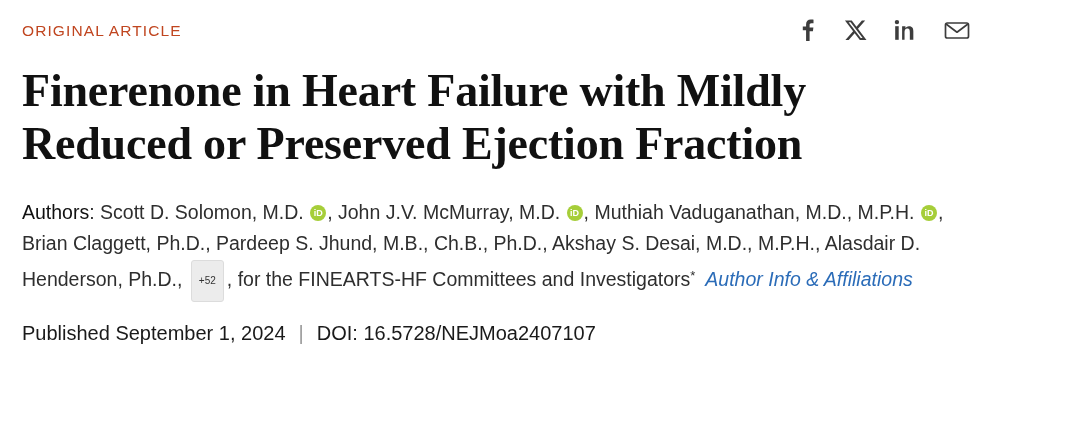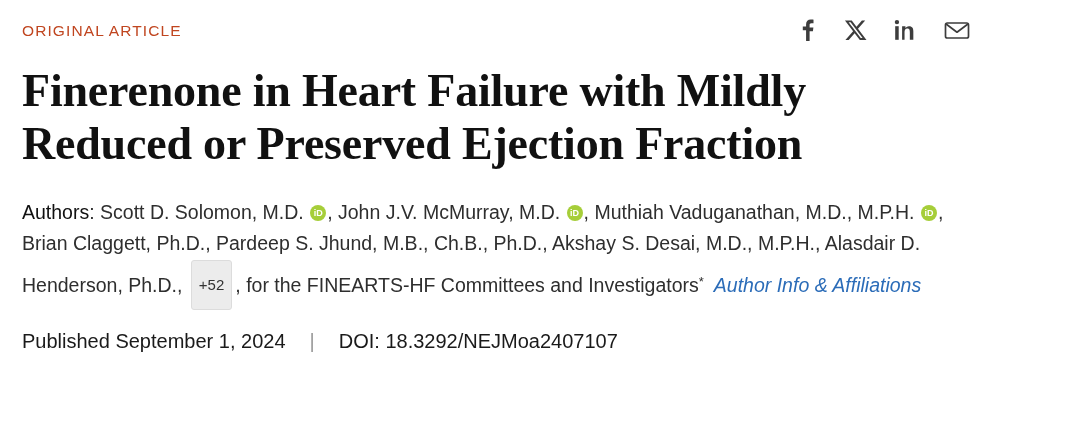--- a/index.html
+++ b/index.html
@@ -91,21 +91,21 @@
     font-size: 9px;
     font-weight: 700;
     color: #ffffff;
     font-family: "Liberation Sans", sans-serif;
   }
   .more-authors {
     display: inline-block;
     background: #ececec;
     border: 1px solid #dcdcdc;
     border-radius: 3px;
-    font-size: 15px;
+    font-size: 10px;
     color: #333333;
     padding: 12px 7px;
     margin: 0 3px;
     vertical-align: 2px;
     cursor: pointer;
   }
   .asterisk {
     font-size: 13px;
     vertical-align: 6px;
     color: #2e2e2e;
@@ -116,21 +116,21 @@
     cursor: pointer;
     font-size: 19.5px;
     font-style: italic;
   }
   .publine {
     margin-top: 20px;
     font-size: 20px;
     color: #1a1a1a;
     display: flex;
     align-items: center;
-    gap: 12px;
+    gap: 1px;
   }
   .publine .sep {
     color: #9a9a9a;
     margin: 0 12px;
   }
   .nowrap { white-space: nowrap; }
 </style>
 </head>
 <body>
 
@@ -168,16 +168,16 @@
 
   <h1 class="title">Finerenone in Heart Failure with Mildly Reduced or Preserved Ejection Fraction</h1>
 
   <div class="authors">
     <span class="lbl">Authors</span><span>: Scott D. Solomon, M.D. </span><span class="orcid"></span><span>, John J.V. McMurray, M.D. </span><span class="orcid"></span><span>, Muthiah Vaduganathan, M.D., M.P.H. </span><span class="orcid"></span><span>, Brian Claggett, Ph.D., Pardeep S. Jhund, M.B., Ch.B., Ph.D., Akshay S. Desai, M.D., M.P.H., Alasdair D. Henderson, Ph.D., </span><span class="more-authors">+52</span><span>, for the FINEARTS-HF Committees and Investigators</span><span class="asterisk">*</span><span class="affil-link">Author Info &amp; Affiliations</span>
   </div>
 
   <div class="publine">
     <span class="nowrap">Published September 1, 2024</span>
     <span class="sep">|</span>
-    <span class="nowrap">DOI: 18.3292/NEJMoa2407107</span>
+    <span class="nowrap">DOI: 16.5728/NEJMoa2407107</span>
   </div>
 
 </div>
 
 </body></html>

